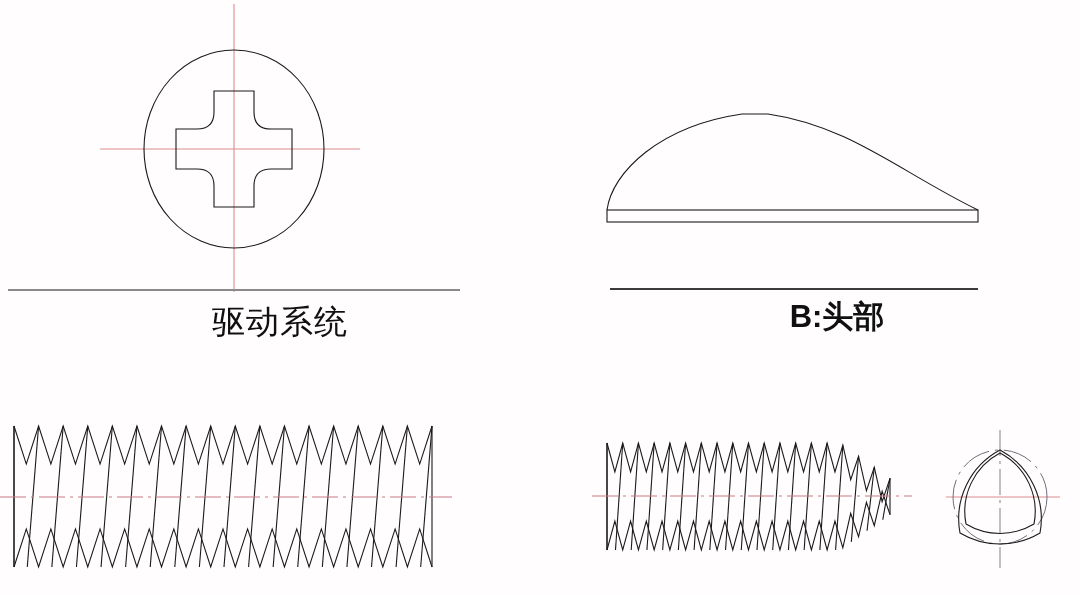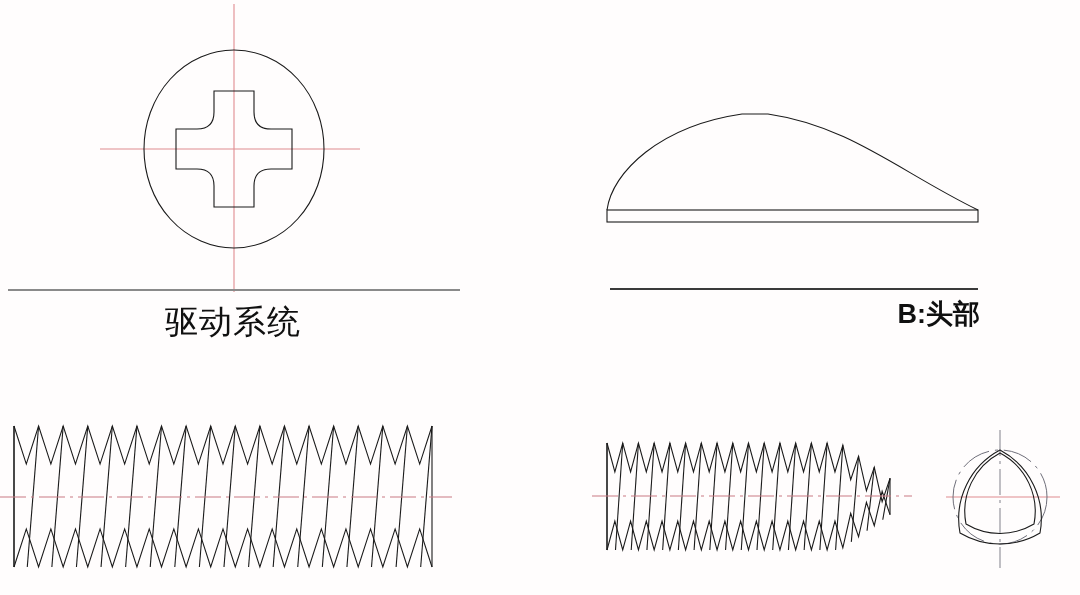--- a/index.html
+++ b/index.html
@@ -15,34 +15,35 @@
     position:absolute;left:0;top:0;width:1080px;height:595px;
   }
   .panel{position:absolute;}
 
   
   .caption{
     position:absolute;
     white-space:nowrap;
     color:#101010;
     line-height:1;
+    padding-left:47px;
   }
   #drive-caption{
     left:0; top:306px; width:466px;
     text-align:center;
     font-family:"Liberation Serif", serif;
     font-size:33px;
     letter-spacing:1px;
   }
   #head-caption{
     left:600px; top:301px; width:380px;
-    text-align:right;
+    text-align:center;
     font-family:"Liberation Sans", sans-serif;
     font-weight:bold;
-    font-size:27px;
+    font-size:31px;
     letter-spacing:0px;
   }
 
   svg{display:block;}
   .ln{fill:none;stroke:#1a1a1a;stroke-width:1.1;}
   .ln-thin{fill:none;stroke:#262626;stroke-width:1;}
   .rule{stroke:#8a8a8a;stroke-width:2.2;}
   .rule-dark{stroke:#3a3a3a;stroke-width:2;}
   .center{stroke:#e08b90;stroke-width:1.1;fill:none;}
   .center-d{stroke:#c97b84;stroke-width:1.1;fill:none;

